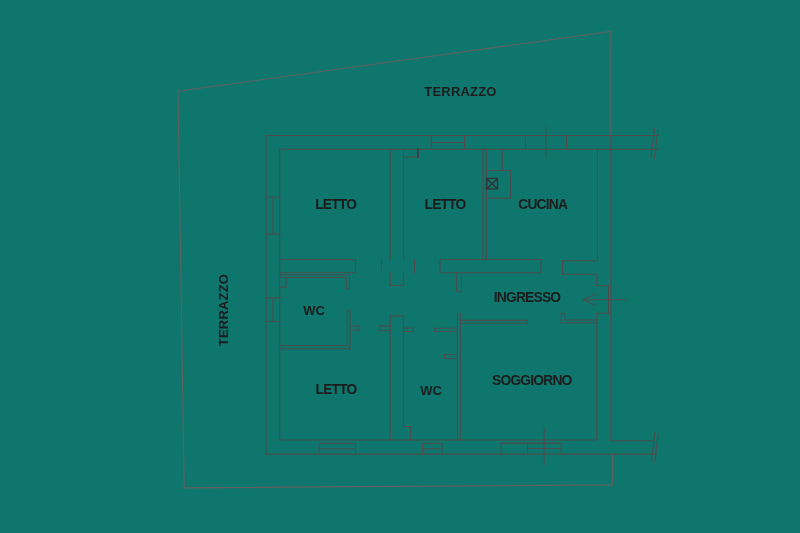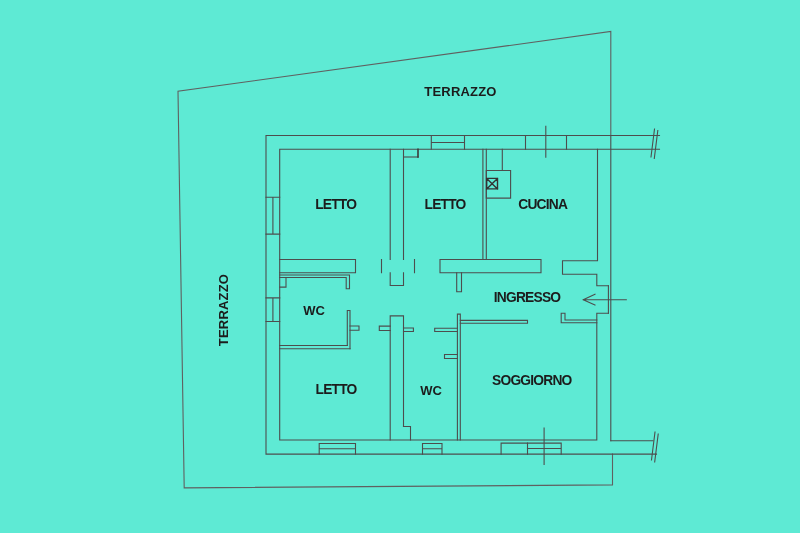--- a/index.html
+++ b/index.html
@@ -1,16 +1,16 @@
 <!DOCTYPE html>
 <html><head>
 <meta charset="utf-8">
 <style>
   html,body{margin:0;padding:0;background:#ffffff;}
-  .page{width:800px;height:533px;position:relative;background:#5eead4;}
+  .page{width:800px;height:533px;position:relative;background:#0f766e;}
   svg{position:absolute;top:0;left:0;transform:translateZ(0);}
   text{font-family:"Liberation Sans", sans-serif;font-weight:bold;fill:#1c1c1c;}
 </style>
 </head>
 <body>
 <div class="page">
 <svg width="800" height="533" viewBox="0 0 800 533">
 <g fill="none" stroke="#4d4d4d" stroke-width="1.1" stroke-linecap="square" stroke-linejoin="miter" transform="translate(0.5,0.5)">
 
 <path d="M610.3,135 L610.3,31 L177.5,90.8 L183.7,487.4 L612,484.4 L612,453.6" stroke="#606060"></path>

